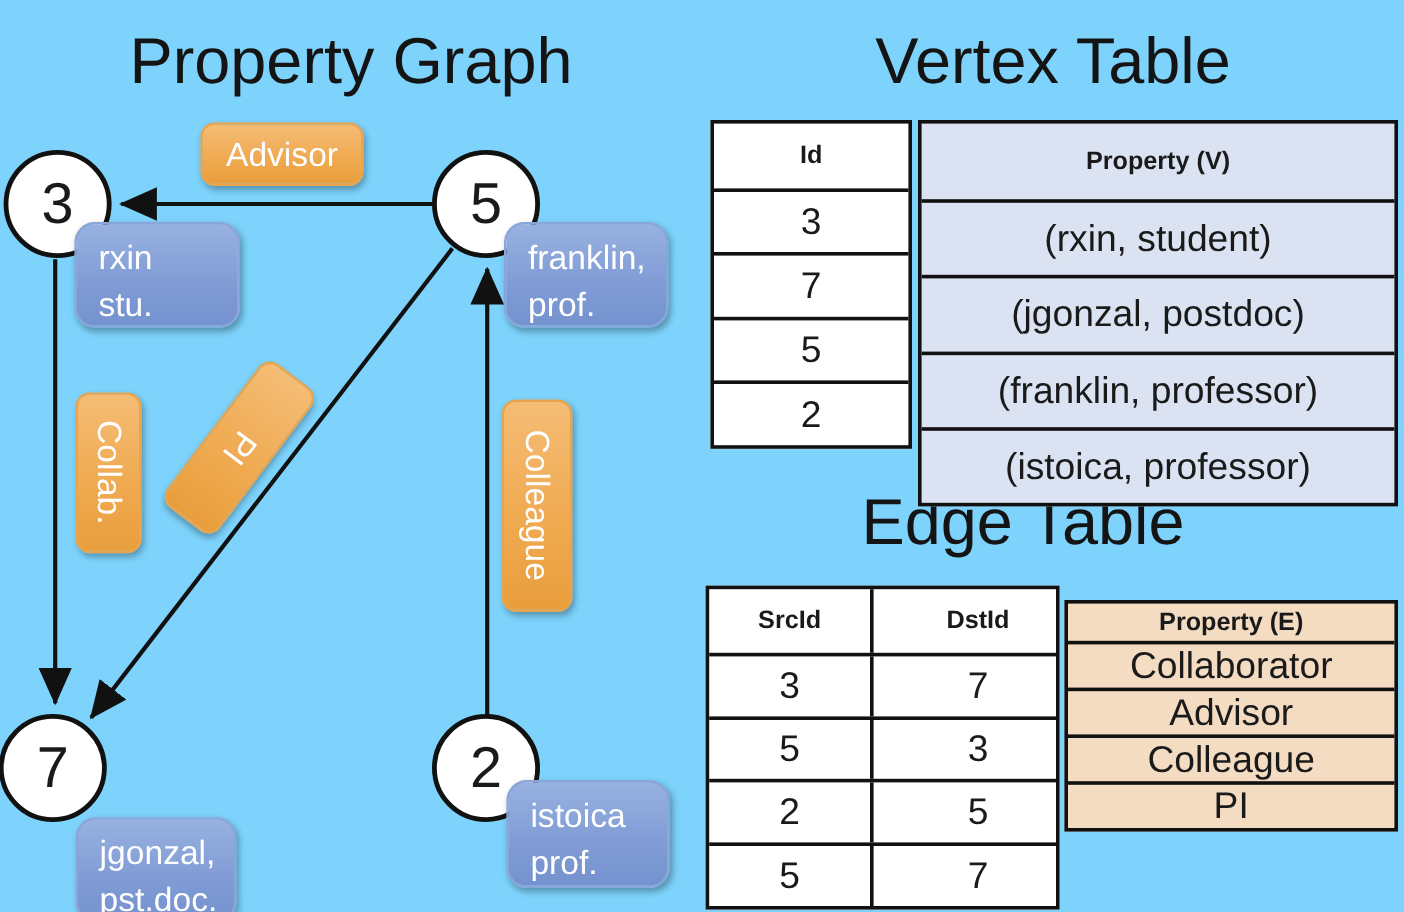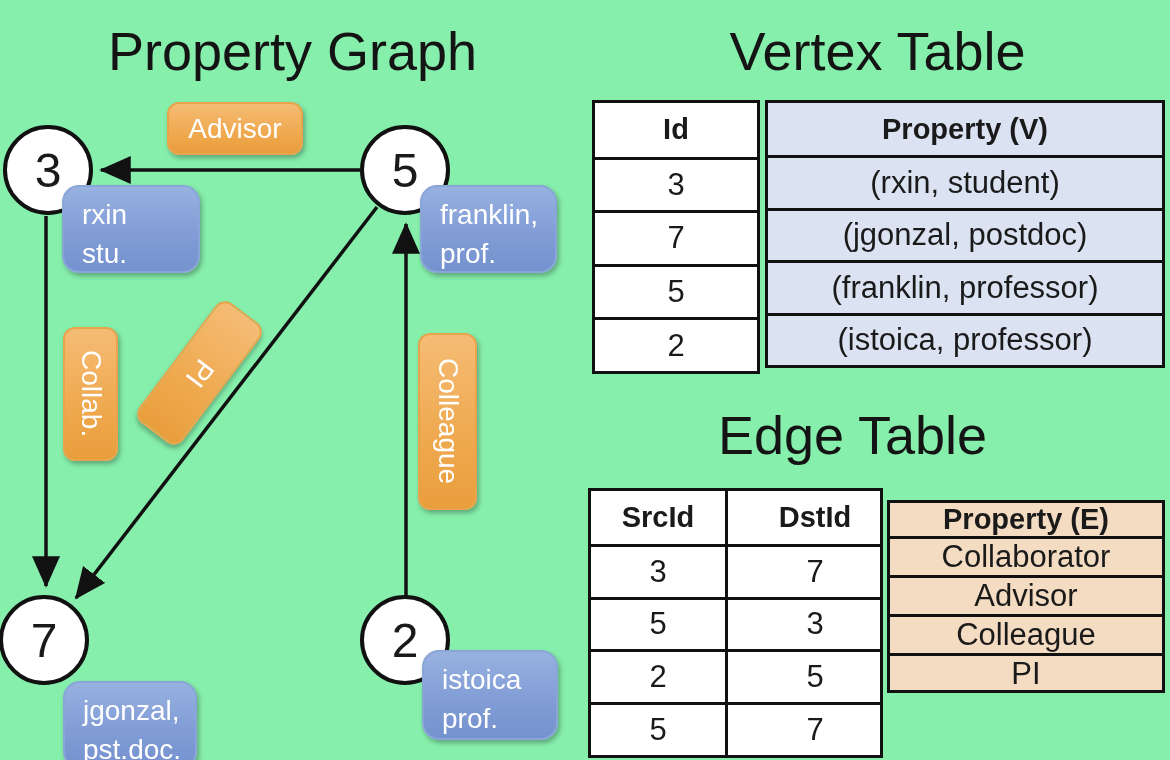--- a/index.html
+++ b/index.html
@@ -1,17 +1,17 @@
 <!DOCTYPE html>
 <html><head>
 <meta charset="utf-8">
 <style>
   html,body{margin:0;padding:0;background:#fff;}
   #canvas{
-    position:relative;width:1170px;height:760px;background:#86efac;
+    position:relative;width:1170px;height:760px;background:#7dd3fc;
     font-family:"Liberation Sans",sans-serif;color:#1a1a1a;overflow:hidden;
   }
   .title{
     position:absolute;text-align:center;font-size:54px;font-weight:300;
     letter-spacing:0px;color:#141414;white-space:nowrap;
   }
   #pg-title{left:0;width:585px;top:20px;}
   #vt-title{left:585px;width:585px;top:20px;}
   #et-title{left:560px;width:585px;top:404px;}
 
@@ -47,21 +47,21 @@
     display:grid;grid-template-rows:repeat(5,1fr);background:#fff;
   }
   .tr{
     display:grid;align-items:center;border-top:3px solid #111;
   }
   .tr:first-child{border-top:none;}
   .td{
     text-align:center;font-size:31px;font-weight:300;white-space:nowrap;
     align-self:center;
   }
-  .th{font-weight:bold;font-size:29px;}
+  .th{font-weight:bold;font-size:21px;}
   .two-col{grid-template-columns:137px 1fr;}
   .two-col .td:first-child{border-right:3px solid #111;height:100%;display:flex;align-items:center;justify-content:center;}
   .two-col .td:last-child{height:100%;display:flex;align-items:center;justify-content:center;margin-left:22px;}
 </style>
 </head>
 <body>
 
 <div id="canvas">
 
   <div class="title" id="pg-title">Property Graph</div>
@@ -125,21 +125,21 @@
     <div class="tr">
         <div class="td">7</div>
       </div>
     <div class="tr">
         <div class="td">5</div>
       </div>
     <div class="tr">
         <div class="td">2</div>
       </div>
   </div>
-  <div class="tbl-box" style="left:765px;top:100px;width:400px;height:268px;background:#dbe3f3;">
+  <div class="tbl-box" style="left:765px;top:100px;width:400px;height:322px;background:#dbe3f3;">
     <div class="tr">
         <div class="td th">Property (V)</div>
       </div>
     <div class="tr">
         <div class="td">(rxin, student)</div>
       </div>
     <div class="tr">
         <div class="td">(jgonzal, postdoc)</div>
       </div>
     <div class="tr">

